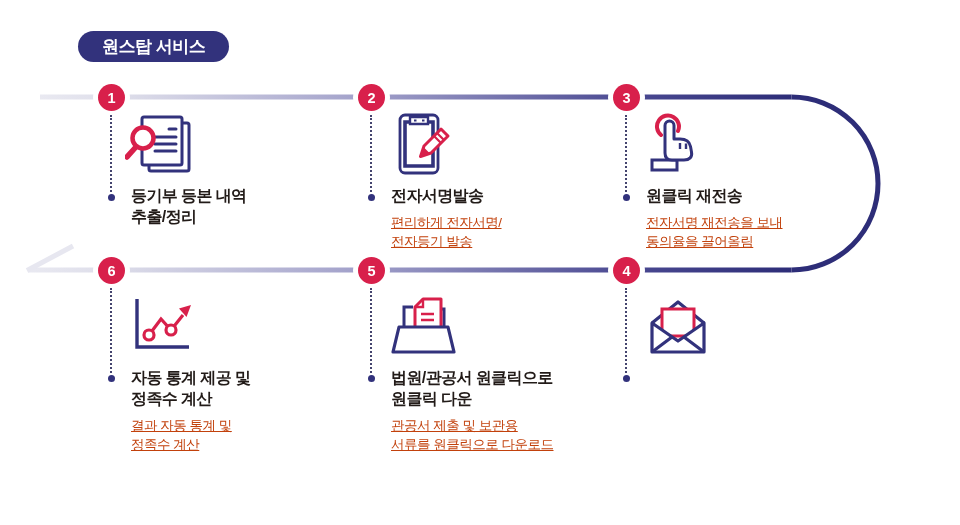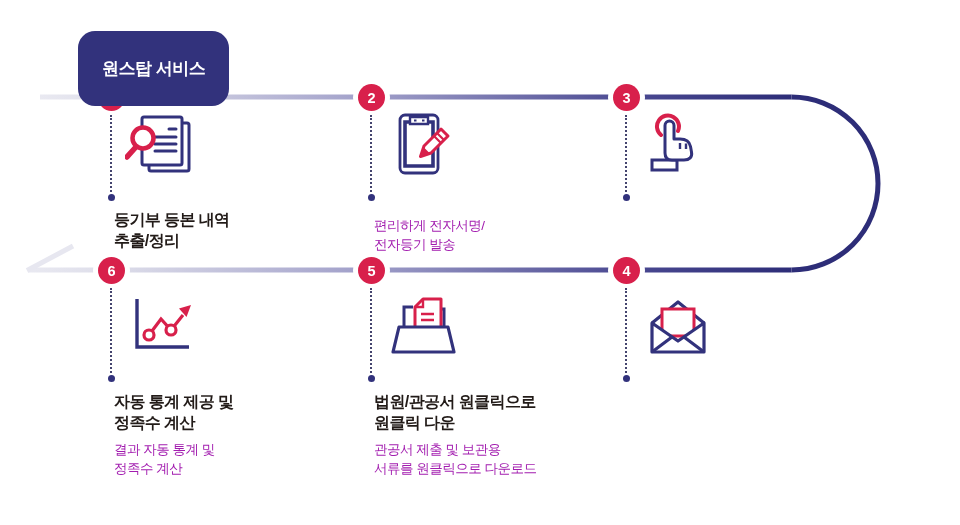--- a/index.html
+++ b/index.html
@@ -2,51 +2,51 @@
 <html><head>
 <meta charset="utf-8">
 <style>
   html,body{margin:0;padding:0;background:#fff;}
   .canvas{
     position:relative;width:960px;height:525px;background:#fff;overflow:hidden;
     font-family:"Liberation Sans","DejaVu Sans",sans-serif;
   }
   .connector{position:absolute;left:0;top:0;z-index:0;}
   .badge{
-    position:absolute;left:78px;top:31px;height:47px;z-index:3;
-    background:#32327C;border-radius:17px;padding:14px 24px;
+    position:absolute;left:78px;top:31px;height:31px;z-index:3;
+    background:#32327C;border-radius:17px;padding:0 24px;
     display:flex;align-items:center;justify-content:center;
     color:#fff;font-size:17px;font-weight:800;letter-spacing:-0.5px;
   }
   .step{position:absolute;width:252px;height:210px;z-index:2;}
   .num-circle{
     position:absolute;left:0;top:0;width:27px;height:27px;border-radius:50%;
     background:#D8204B;box-shadow:0 0 0 5px #fff;
     display:flex;align-items:center;justify-content:center;
     color:#fff;font-size:14.5px;font-weight:800;
   }
   .vline{position:absolute;left:12px;top:31px;width:0;border-left:2px dotted #44446E;}
   .row1 .vline{height:77px;}
   .row2 .vline{height:85px;}
   .dot{position:absolute;left:10px;width:7px;height:7px;border-radius:50%;background:#32327C;}
   .row1 .dot{top:110px;}
   .row2 .dot{top:118px;}
   .icon{position:absolute;left:27px;width:78px;height:64px;}
   .row1 .icon{top:29px;}
   .row2 .icon{top:36px;}
-  .textcol{position:absolute;left:16px;width:220px;margin-top:24px;}
+  .textcol{position:absolute;left:33px;width:220px;}
   .row1 .textcol{top:101px;}
   .row2 .textcol{top:110px;}
   .title{
     font-size:16px;font-weight:800;line-height:21px;color:#221B18;
     letter-spacing:-0.6px;white-space:pre-line;
   }
   .desc{
-    margin-top:7px;font-size:13.5px;font-weight:500;line-height:19px;color:#a21caf;
-    letter-spacing:-0.5px;white-space:pre-line;
+    margin-top:7px;font-size:13.5px;font-weight:500;line-height:19px;color:#c2410c;
+    letter-spacing:-0.5px;white-space:pre-line;text-decoration:underline;
   }
   
   .c1{left:98px;} .c2{left:358px;} .c3{left:613px;}
   .row1{top:84px;} .row2{top:257px;}
   svg.glyph *{vector-effect:non-scaling-stroke;}
 </style>
 </head>
 <body>
 
 <div class="canvas">
@@ -106,36 +106,42 @@
         <rect x="15" y="2" width="38" height="58" rx="5" fill="#fff" stroke="#32327C" stroke-width="2.8"></rect>
         <rect x="20" y="9" width="28" height="44" fill="#fff" stroke="#32327C" stroke-width="3.6"></rect>
         <rect x="25" y="4" width="18" height="7" fill="#fff" stroke="#32327C" stroke-width="2.4"></rect>
         <path d="M29 7.5 h2.5 M37 7.5 h2.5" stroke="#32327C" stroke-width="2"></path>
         <path d="M56 16 l7 7 -17 17 -10.5 3.5 3.5 -10.5 z" fill="#fff" stroke="#D8204B" stroke-width="3" stroke-linejoin="round"></path>
         <path d="M52 20 l7 7 M49 23 l7 7" stroke="#D8204B" stroke-width="2.2"></path>
         <path d="M39 34.5 l-3.5 9 9 -3.5 z" fill="#D8204B"></path>
       </svg>
     </div>
     <div class="textcol">
+      <div class="title">전자서명발송</div>
       <div class="desc">편리하게 전자서명/
 전자등기 발송</div>
     </div>
   </div>
 
   <div class="step row1 c3">
     <div class="num-circle">3</div>
     <div class="vline"></div>
     <div class="dot"></div>
     <div class="icon">
       <svg class="glyph" width="78" height="64" viewBox="0 0 78 64">
         <path d="M21 22 A 11 11 0 1 1 38 18" stroke="#D8204B" stroke-width="4" fill="none" stroke-linecap="round"></path>
         <rect x="12" y="47" width="25" height="10" fill="#fff" stroke="#32327C" stroke-width="3"></rect>
         <path d="M25 31 V12.5 a4.5 4.5 0 0 1 9 0 V26 h6 c6.5 0 9.5 2.5 10.5 7.5 l1 5.5 c1 5 -2 8 -7.5 8 H32 c-4.5 0 -7 -2.5 -7 -7 z" fill="#fff" stroke="#32327C" stroke-width="3" stroke-linejoin="round"></path>
         <path d="M40 30 v6 M46 30.5 v5.5" stroke="#32327C" stroke-width="2.4"></path>
       </svg>
+    </div>
+    <div class="textcol">
+      <div class="title">원클릭 재전송</div>
+      <div class="desc">전자서명 재전송을 보내
+동의율을 끌어올림</div>
     </div>
   </div>
 
   <div class="step row2 c1">
     <div class="num-circle">6</div>
     <div class="vline"></div>
     <div class="dot"></div>
     <div class="icon">
       <svg class="glyph" width="78" height="64" viewBox="0 0 78 64">
         <path d="M12 6 V54 H64" stroke="#32327C" stroke-width="3.4" fill="none"></path>

